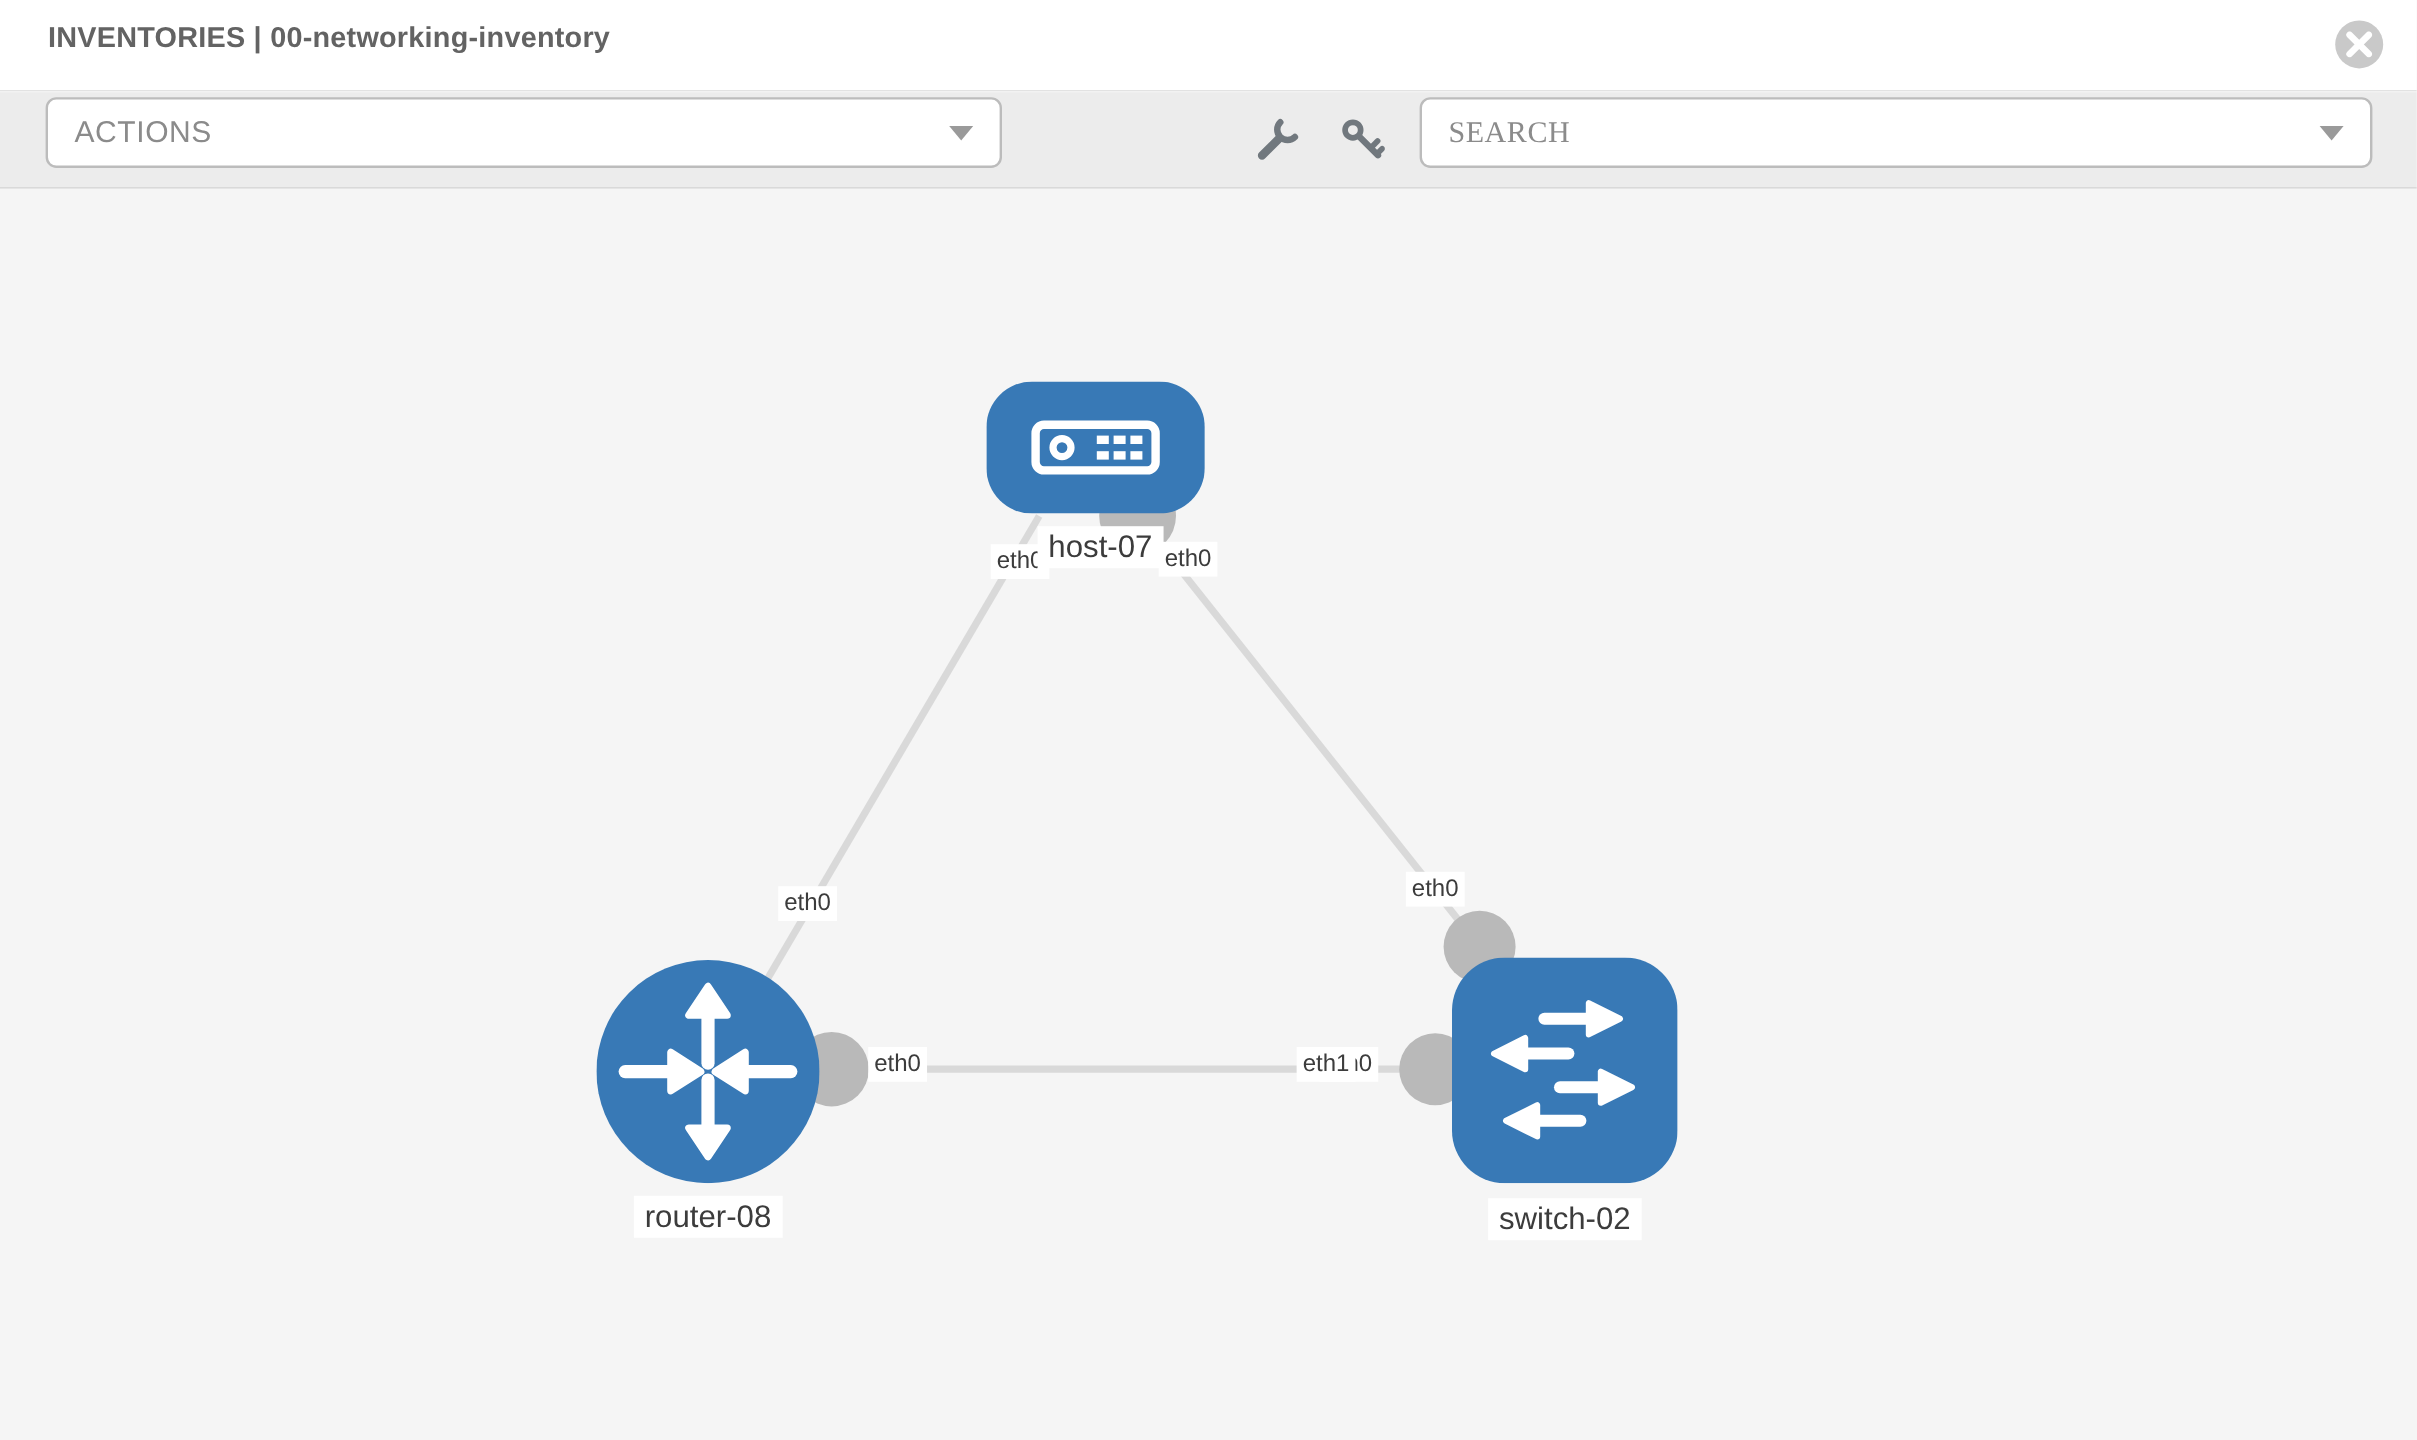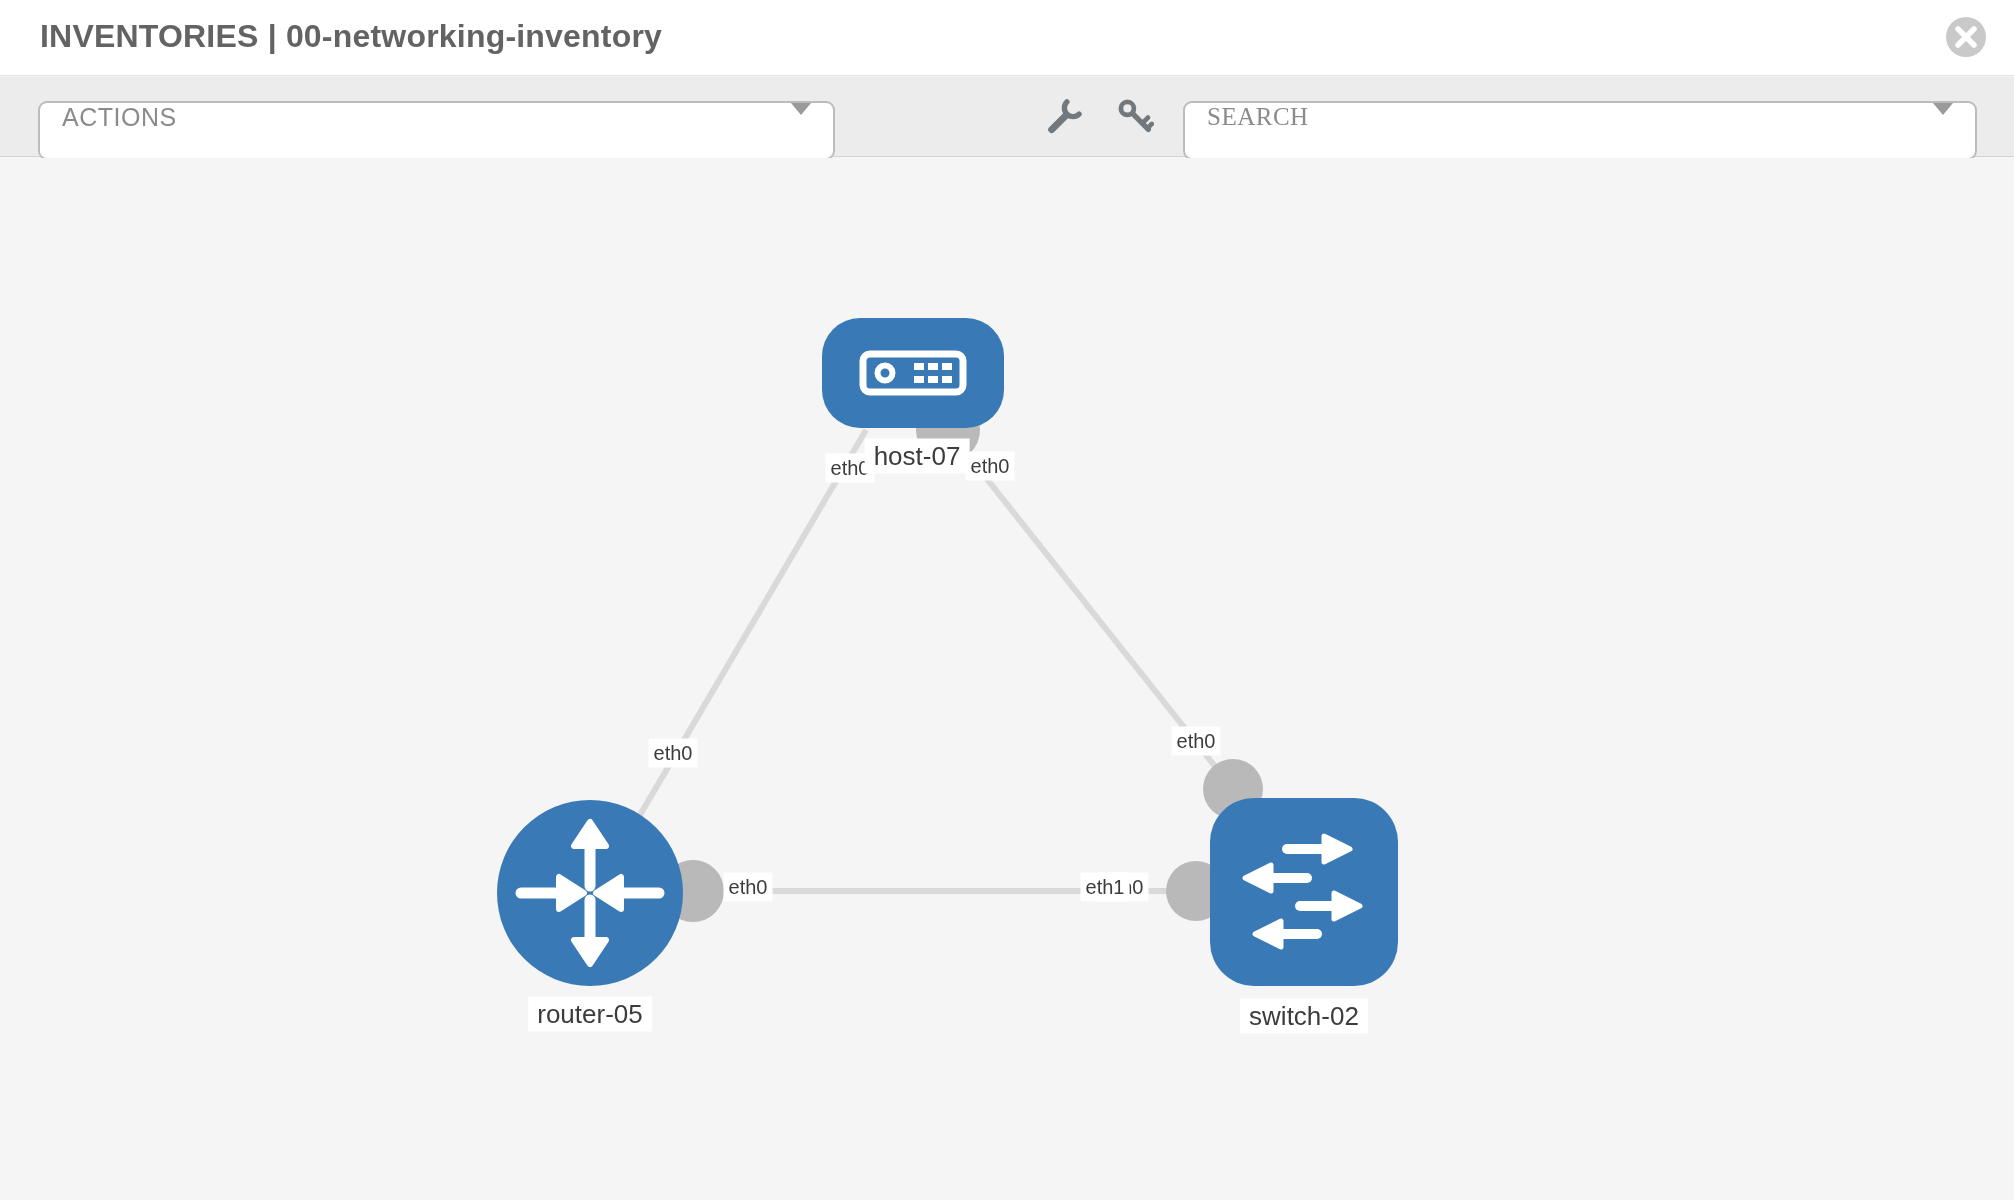--- a/index.html
+++ b/index.html
@@ -3,30 +3,30 @@
 <meta charset="utf-8">
 <style>
   * { margin:0; padding:0; box-sizing:border-box; }
   html,body { width:2014px; height:1200px; }
   body { font-family:"Liberation Sans", sans-serif; background:#f5f5f5; }
   #app { position:relative; width:2014px; height:1200px; overflow:hidden; background:#f5f5f5; }
 
   
   .header { position:absolute; top:0; left:0; width:2014px; height:76px; background:#ffffff;
             border-bottom:1px solid #e2e2e2; }
-  .title { position:absolute; left:40px; top:18px; font-size:32px; font-weight:700; color:#636363; letter-spacing:0.2px; }
+  .title { position:absolute; left:40px; top:18px; font-size:24px; font-weight:700; color:#636363; letter-spacing:0.2px; }
   .close-btn { position:absolute; right:28px; top:17px; width:40px; height:40px; border-radius:50%;
                background:#c9c9c9; cursor:pointer; }
   .close-btn svg { position:absolute; left:9px; top:9px; }
 
   
   .toolbar { position:absolute; top:77px; left:0; width:2014px; height:80px; background:#ececec;
              border-bottom:1px solid #d4d4d4; }
-  .dd-box { position:absolute; top:24px; height:59px; background:#ffffff; border:2px solid #bcbcbc;
-            border-radius:9px; display:flex; justify-content:space-between;
+  .dd-box { position:absolute; top:4px; height:59px; background:#ffffff; border:2px solid #bcbcbc;
+            border-radius:9px; display:flex; align-items:center; justify-content:space-between;
             padding:0 22px; cursor:pointer; }
   .dd-box .dd-label { font-size:25px; color:#8b8b8b; letter-spacing:0.5px; }
   .caret { width:0; height:0; border-left:10px solid transparent; border-right:10px solid transparent;
            border-top:12px solid #9a9a9a; }
   .actions-box { left:38px; width:797px; }
   .search-box { left:1183px; width:794px;font-family:Liberation Serif, serif; }
   .tool-icon { position:absolute; top:20px; width:38px; height:38px; cursor:pointer; }
   .wrench { left:1046px; }
   .key { left:1116px; }
 
@@ -144,17 +144,17 @@
 
     <span class="chip iface" style="left:850px; top:310px;">eth0</span>
     <span class="chip iface" style="left:990px; top:308px;">eth0</span>
     <span class="chip iface" style="left:673px; top:595px;">eth0</span>
     <span class="chip iface" style="left:1196px; top:583px;">eth0</span>
     <span class="chip iface" style="left:748px; top:729px;">eth0</span>
     <span class="chip iface" style="left:1124px; top:729px;">eth0</span>
     <span class="chip iface" style="left:1105px; top:729px;">eth1</span>
 
     <span class="chip node-label" style="left:917px; top:298px;">host-07</span>
-    <span class="chip node-label" style="left:590px; top:856px;">router-05</span>
+    <span class="chip node-label" style="left:590px; top:856px;">router-08</span>
     <span class="chip node-label" style="left:1304px; top:858px;">switch-02</span>
 
   </div>
 </div>
 
 </body></html>

